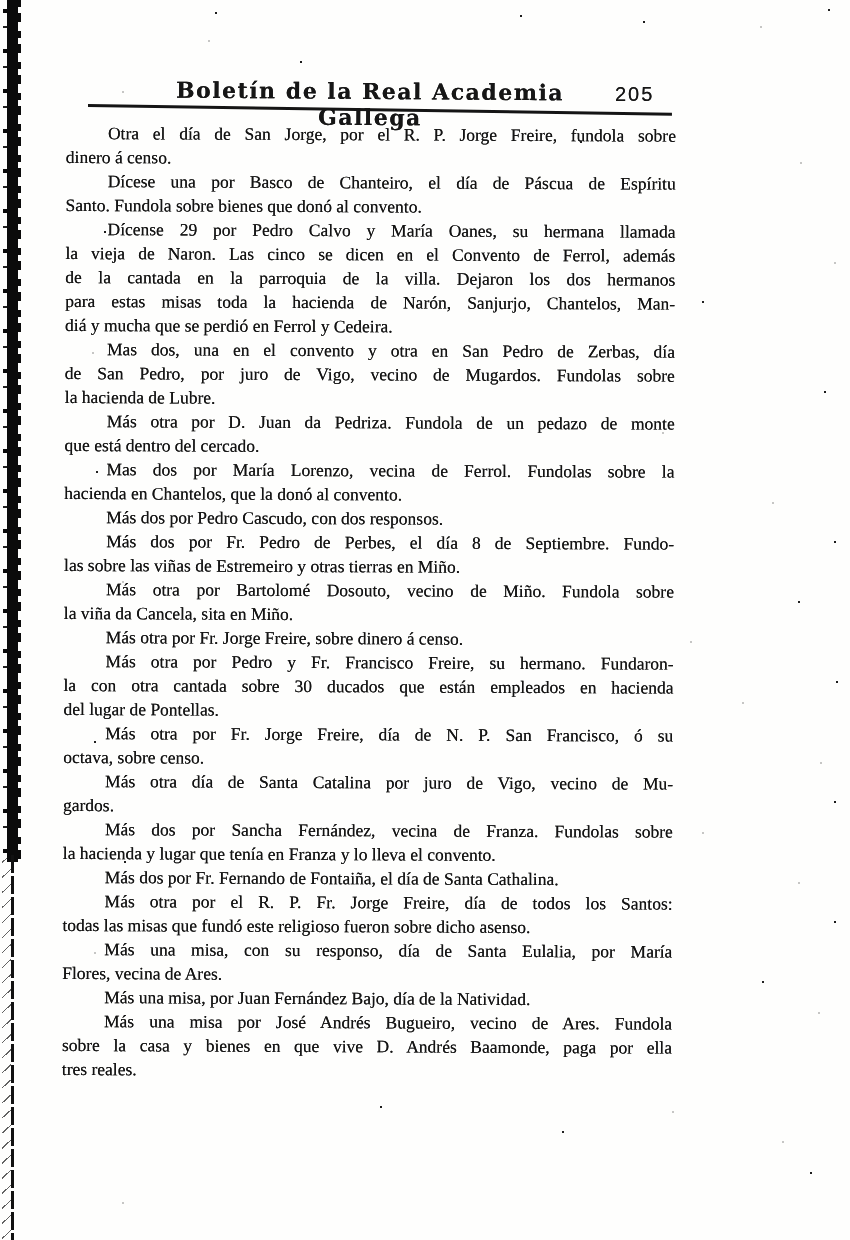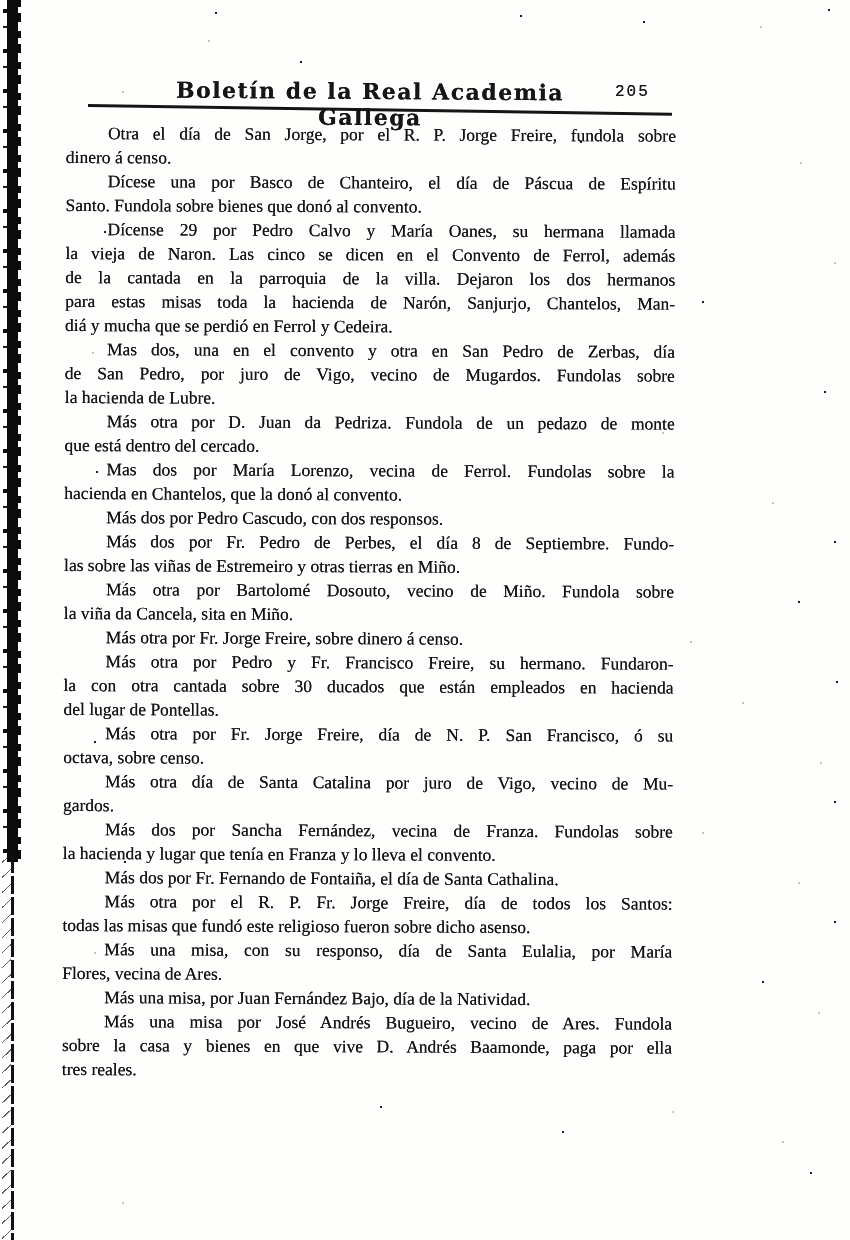--- a/index.html
+++ b/index.html
@@ -69,22 +69,22 @@
     font-family:"DejaVu Serif", serif;
     font-weight:bold;
     font-size:22px;
     letter-spacing:1.5px;
     color:#161616;
     transform:rotate(0.4deg);
     text-shadow:0 0 0.5px #333;
   }
   .running-head-pagenum{
     position:absolute;left:615px;top:83px;
-    font-family:Liberation Mono, monospace;
-    font-size:16px;
+    font-family:Liberation Sans, sans-serif;
+    font-size:20px;
     letter-spacing:2px;
     color:#161616;
     text-shadow:0 0 0.5px #333;
   }
   .head-rule{
     position:absolute;left:88px;top:104px;width:584px;height:3px;
     background:#151515;
     transform:rotate(0.85deg);
     transform-origin:left center;
     box-shadow:0 4px 0 -1.5px rgba(20,20,20,0.4);

